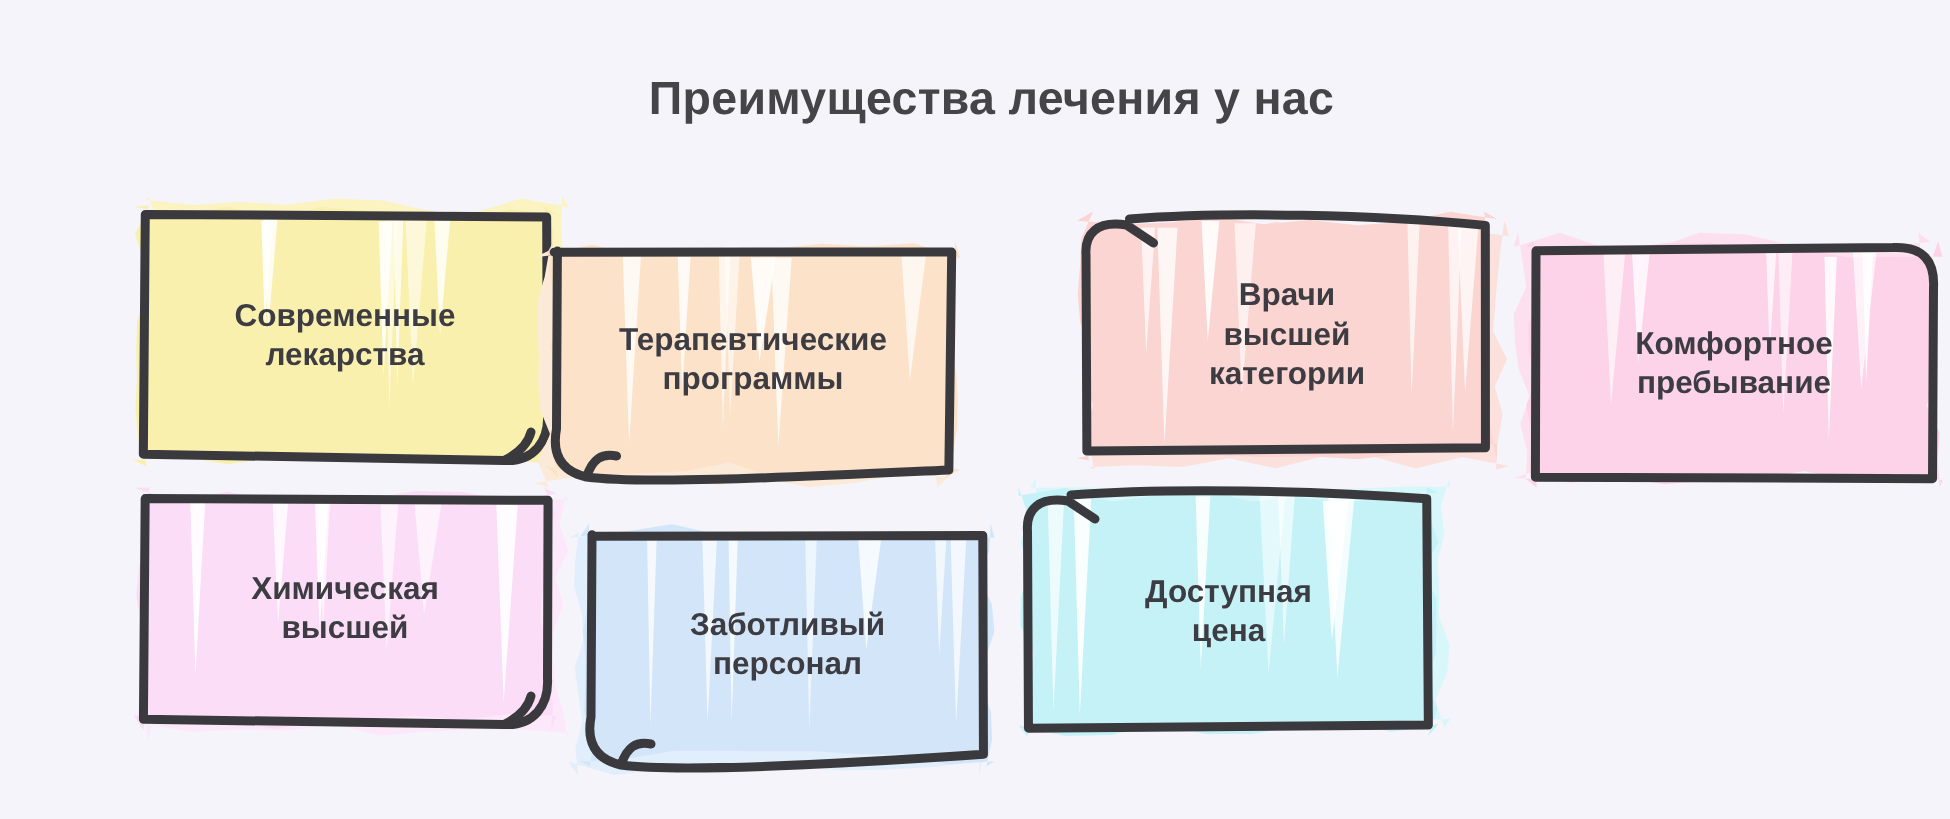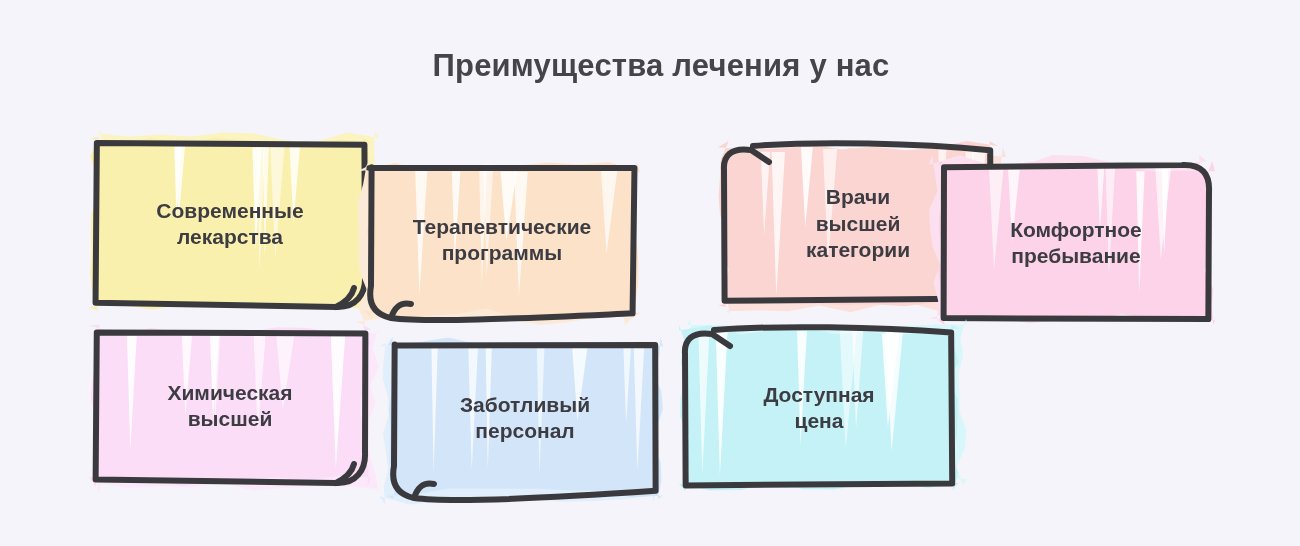--- a/index.html
+++ b/index.html
@@ -116,21 +116,21 @@
             <path d="M213.2,-3.5 L221.6,-3.5 L216.1,116.2 Z" fill="#ffffff" opacity="0.69"></path>
             <path d="M240.4,0.7 L249.5,0.7 L243.6,141.4 Z" fill="#ffffff" opacity="0.71"></path>
             <path d="M35.8,3.7 L45.1,3.7 L39.1,87.4 Z" fill="#ffffff" opacity="0.72"></path>
           </g>
           <path d="M28,-2 C93.1,-7 191.51999999999998,-5 265.217695473251,2.2618244170096027 L265.30513031550066,150.49329218106996 L-0.41319615912208507,152.73875171467765 L-1,22 C-2,8 6,-1 26,2 L44,14" fill="none" stroke="#3a3a3e" stroke-width="6" stroke-linecap="round" stroke-linejoin="round"></path>
         </svg>
         <div class="card-label">Врачи
 высшей
 категории</div>
       </div>
-      <div class="card" style="left: 944px; top: 168px; width: 264px; height: 150px;">
+      <div class="card" style="left: 1024px; top: 168px; width: 264px; height: 150px;">
         <svg width="264" height="150" viewBox="0 0 264 150">
           <polygon points="-7.0,2.8 23.9,-6.8 54.8,3.8 85.7,4.1 116.6,-6.9 147.4,-5.9 178.3,1.4 209.2,1.7 240.1,2.0 271.0,-0.7 262.8,-7.0 265.3,11.2 261.6,29.4 267.7,47.7 263.9,65.9 270.9,84.1 261.0,102.3 264.4,120.6 265.6,138.8 260.6,157.0 271.0,148.2 240.1,149.5 209.2,147.8 178.3,149.7 147.4,145.8 116.6,145.9 85.7,150.3 54.8,147.2 23.9,147.5 -7.0,156.6 1.2,157.0 2.2,138.8 -2.5,120.6 3.8,102.3 -3.5,84.1 -6.0,65.9 -6.9,47.7 1.4,29.4 -1.1,11.2 -4.0,-7.0" fill="#fde0ef" transform="translate(-8,-6)"></polygon>
           <polygon points="-7.0,-3.8 23.9,-3.4 54.8,-1.9 85.7,-5.8 116.6,-5.8 147.4,-0.5 178.3,-1.3 209.2,3.6 240.1,3.1 271.0,3.2 268.1,-7.0 261.7,11.2 262.8,29.4 265.9,47.7 262.2,65.9 266.8,84.1 260.4,102.3 269.0,120.6 267.9,138.8 269.1,157.0 271.0,152.1 240.1,147.7 209.2,151.2 178.3,146.2 147.4,151.7 116.6,152.2 85.7,154.9 54.8,150.2 23.9,153.6 -7.0,151.2 0.4,157.0 -0.6,138.8 -2.8,120.6 -6.5,102.3 0.2,84.1 -5.1,65.9 -5.0,47.7 3.4,29.4 -3.3,11.2 -1.7,-7.0" fill="#fcd3e8"></polygon>
           <g>
             <path d="M211.2,-1.9 L227.2,-1.9 L216.8,91.7 Z" fill="#ffffff" opacity="0.69"></path>
             <path d="M63.9,-1.8 L76.0,-1.8 L68.1,74.7 Z" fill="#ffffff" opacity="0.76"></path>
             <path d="M217.7,1.0 L224.6,1.0 L220.1,87.0 Z" fill="#ffffff" opacity="0.90"></path>
             <path d="M153.3,-2.9 L160.4,-2.9 L155.8,66.7 Z" fill="#ffffff" opacity="0.72"></path>
             <path d="M44.8,-2.8 L59.8,-2.8 L50.0,102.4 Z" fill="#ffffff" opacity="0.61"></path>
             <path d="M161.5,-1.8 L171.1,-1.8 L164.9,108.0 Z" fill="#ffffff" opacity="0.60"></path>
@@ -152,21 +152,21 @@
             <path d="M234.8,2.9 L249.3,2.9 L239.8,136.6 Z" fill="#ffffff" opacity="0.90"></path>
             <path d="M113.7,-2.2 L123.4,-2.2 L117.1,88.9 Z" fill="#ffffff" opacity="0.87"></path>
             <path d="M85.8,3.7 L96.0,3.7 L89.4,83.4 Z" fill="#ffffff" opacity="0.83"></path>
             <path d="M116.7,2.8 L124.1,2.8 L119.3,88.9 Z" fill="#ffffff" opacity="0.63"></path>
           </g>
           <path d="M0.7847462277091908,0.4008916323731139 L269.36930041152266,1.5393552812071332 L269,120 C270,138 260,152 240,151 L-0.3803017832647463,147.489341563786 Z M240,151 C250,146 256,140 258,132" fill="none" stroke="#3a3a3e" stroke-width="6" stroke-linecap="round" stroke-linejoin="round"></path>
         </svg>
         <div class="card-label">Химическая
 высшей</div>
       </div>
-      <div class="card" style="left: 394px; top: 344px; width: 262px; height: 148px;">
+      <div class="card" style="left: 394px; top: 356px; width: 262px; height: 148px;">
         <svg width="262" height="148" viewBox="0 0 262 148">
           <polygon points="-7.0,-3.4 23.7,-6.7 54.3,-2.6 85.0,-3.3 115.7,3.4 146.3,0.5 177.0,-2.9 207.7,0.3 238.3,-4.2 269.0,2.5 261.9,-7.0 262.8,11.0 266.9,29.0 265.9,47.0 257.9,65.0 260.1,83.0 257.8,101.0 258.0,119.0 267.8,137.0 266.5,155.0 269.0,144.4 238.3,149.2 207.7,151.0 177.0,151.7 146.3,149.9 115.7,145.8 85.0,150.0 54.3,151.2 23.7,154.6 -7.0,145.9 -0.5,155.0 -2.3,137.0 2.2,119.0 -0.3,101.0 -2.8,83.0 2.9,65.0 2.0,47.0 -3.3,29.0 -2.4,11.0 -0.1,-7.0" fill="#e1eefb" transform="translate(-8,6)"></polygon>
           <polygon points="-7.0,1.5 23.7,-1.8 54.3,-6.5 85.0,0.5 115.7,2.0 146.3,1.4 177.0,3.0 207.7,-0.4 238.3,0.8 269.0,2.3 266.4,-7.0 265.5,11.0 258.8,29.0 267.3,47.0 268.9,65.0 262.9,83.0 260.5,101.0 266.7,119.0 267.4,137.0 263.6,155.0 269.0,151.5 238.3,153.6 207.7,146.9 177.0,146.6 146.3,144.7 115.7,144.8 85.0,144.5 54.3,144.6 23.7,149.9 -7.0,151.8 -0.6,155.0 1.7,137.0 -4.6,119.0 -3.9,101.0 -3.7,83.0 -5.4,65.0 -2.0,47.0 -2.3,29.0 -1.5,11.0 -1.4,-7.0" fill="#d3e6f9"></polygon>
           <g>
             <path d="M142.8,1.3 L150.6,1.3 L145.5,131.4 Z" fill="#ffffff" opacity="0.58"></path>
             <path d="M229.3,0.8 L237.1,0.8 L232.1,80.4 Z" fill="#ffffff" opacity="0.66"></path>
             <path d="M91.7,3.4 L97.8,3.4 L93.8,125.0 Z" fill="#ffffff" opacity="0.78"></path>
             <path d="M74.2,0.7 L84.1,0.7 L77.7,125.5 Z" fill="#ffffff" opacity="0.72"></path>
             <path d="M177.8,-1.5 L194.1,-1.5 L183.5,76.8 Z" fill="#ffffff" opacity="0.78"></path>
             <path d="M239.7,1.2 L250.3,1.2 L243.4,126.3 Z" fill="#ffffff" opacity="0.72"></path>

